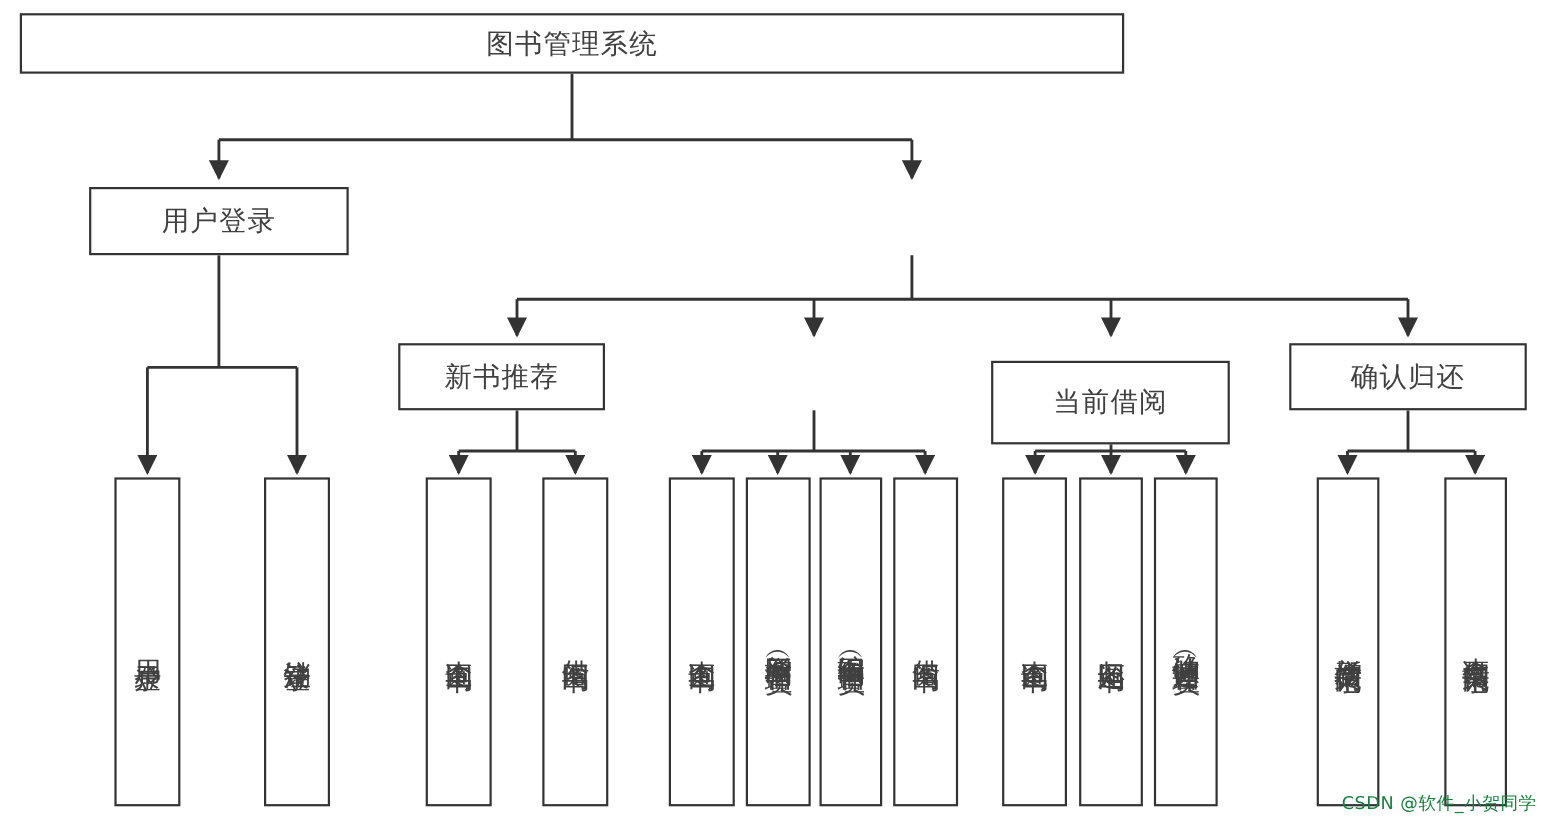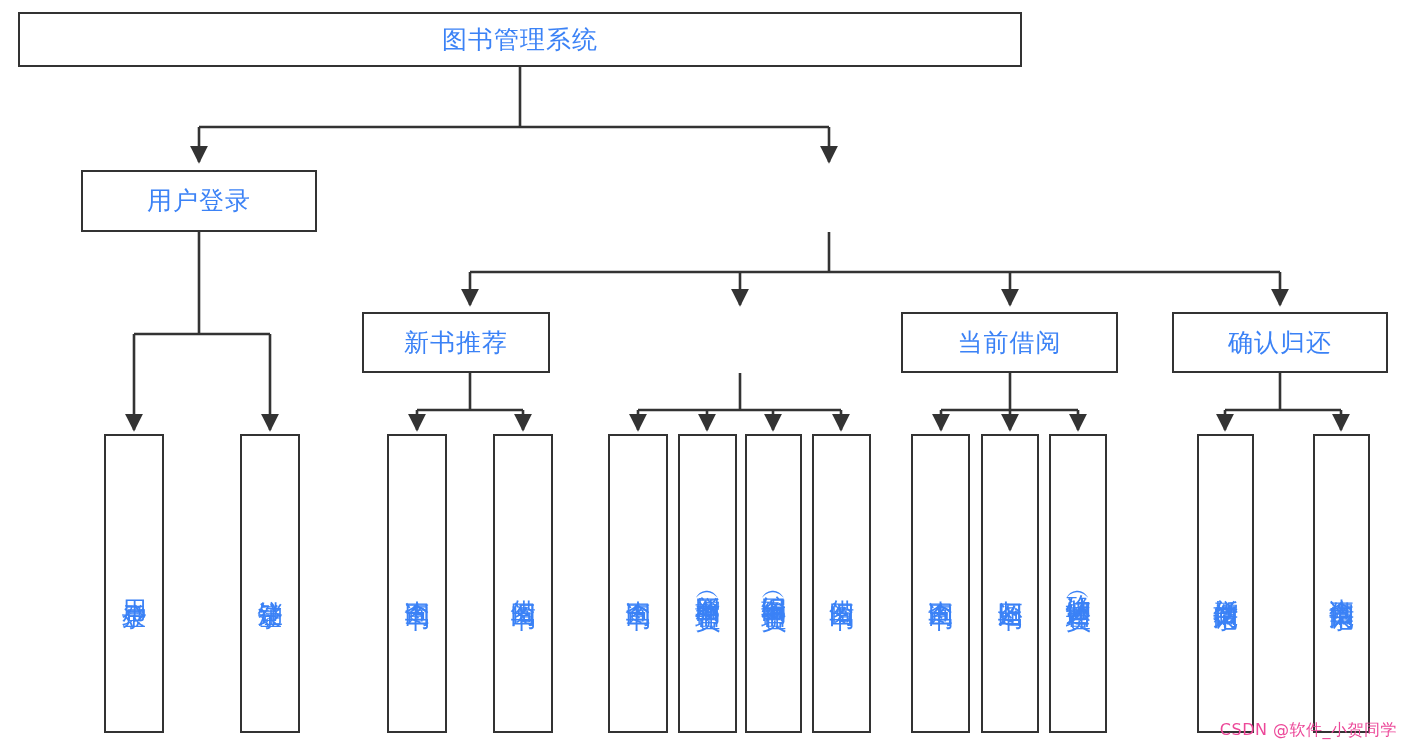--- a/index.html
+++ b/index.html
@@ -22,21 +22,21 @@
     pointer-events:none;
   }
   .node{
     position:absolute;
     box-sizing:border-box;
     background:#ffffff;
     border:2.5px solid #333333;
     display:flex;
     align-items:center;
     justify-content:center;
-    color:#3b82f6;
+    color:#404040;
   }
   .node .lbl{
     display:block;
     text-align:center;
     line-height:1.12;
     white-space:nowrap;
   }
   .node.horiz .lbl{
     font-size:25px;
     letter-spacing:1px;
@@ -56,21 +56,21 @@
     line-height:1.18;
     letter-spacing:2px;
     white-space:normal;
     max-height:100%;
   }
   .watermark{
     position:absolute;
     right:8px;
     bottom:6px;
     font-size:16px;
-    color:#ec4899;
+    color:#15803d;
     letter-spacing:0.5px;
     white-space:nowrap;
     z-index:5;
   }
 </style>
 </head>
 <body>
 
 <div id="stage">
 
@@ -128,21 +128,21 @@
     <span class="lbl">图书管理系统</span>
   </div>
 
   <div class="node horiz" style="left:81px; top:170px; width:236px; height:62px;">
     <span class="lbl">用户登录</span>
   </div>
 
   <div class="node horiz" style="left:362px; top:312px; width:188px; height:61px;justify-content:center;">
     <span class="lbl">新书推荐</span>
   </div>
-  <div class="node horiz" style="left:901px; top:312px; width:217px; height:61px;">
+  <div class="node horiz" style="left:901px; top:328px; width:217px; height:76px;">
     <span class="lbl">当前借阅</span>
   </div>
   <div class="node horiz" style="left:1172px; top:312px; width:216px; height:61px;">
     <span class="lbl">确认归还</span>
   </div>
 
   <div class="node vert" style="left:104px; top:434px; width:60px; height:299px;">
     <span class="lbl">用户登录</span>
   </div>
   <div class="node vert" style="left:240px; top:434px; width:60px; height:299px;">

